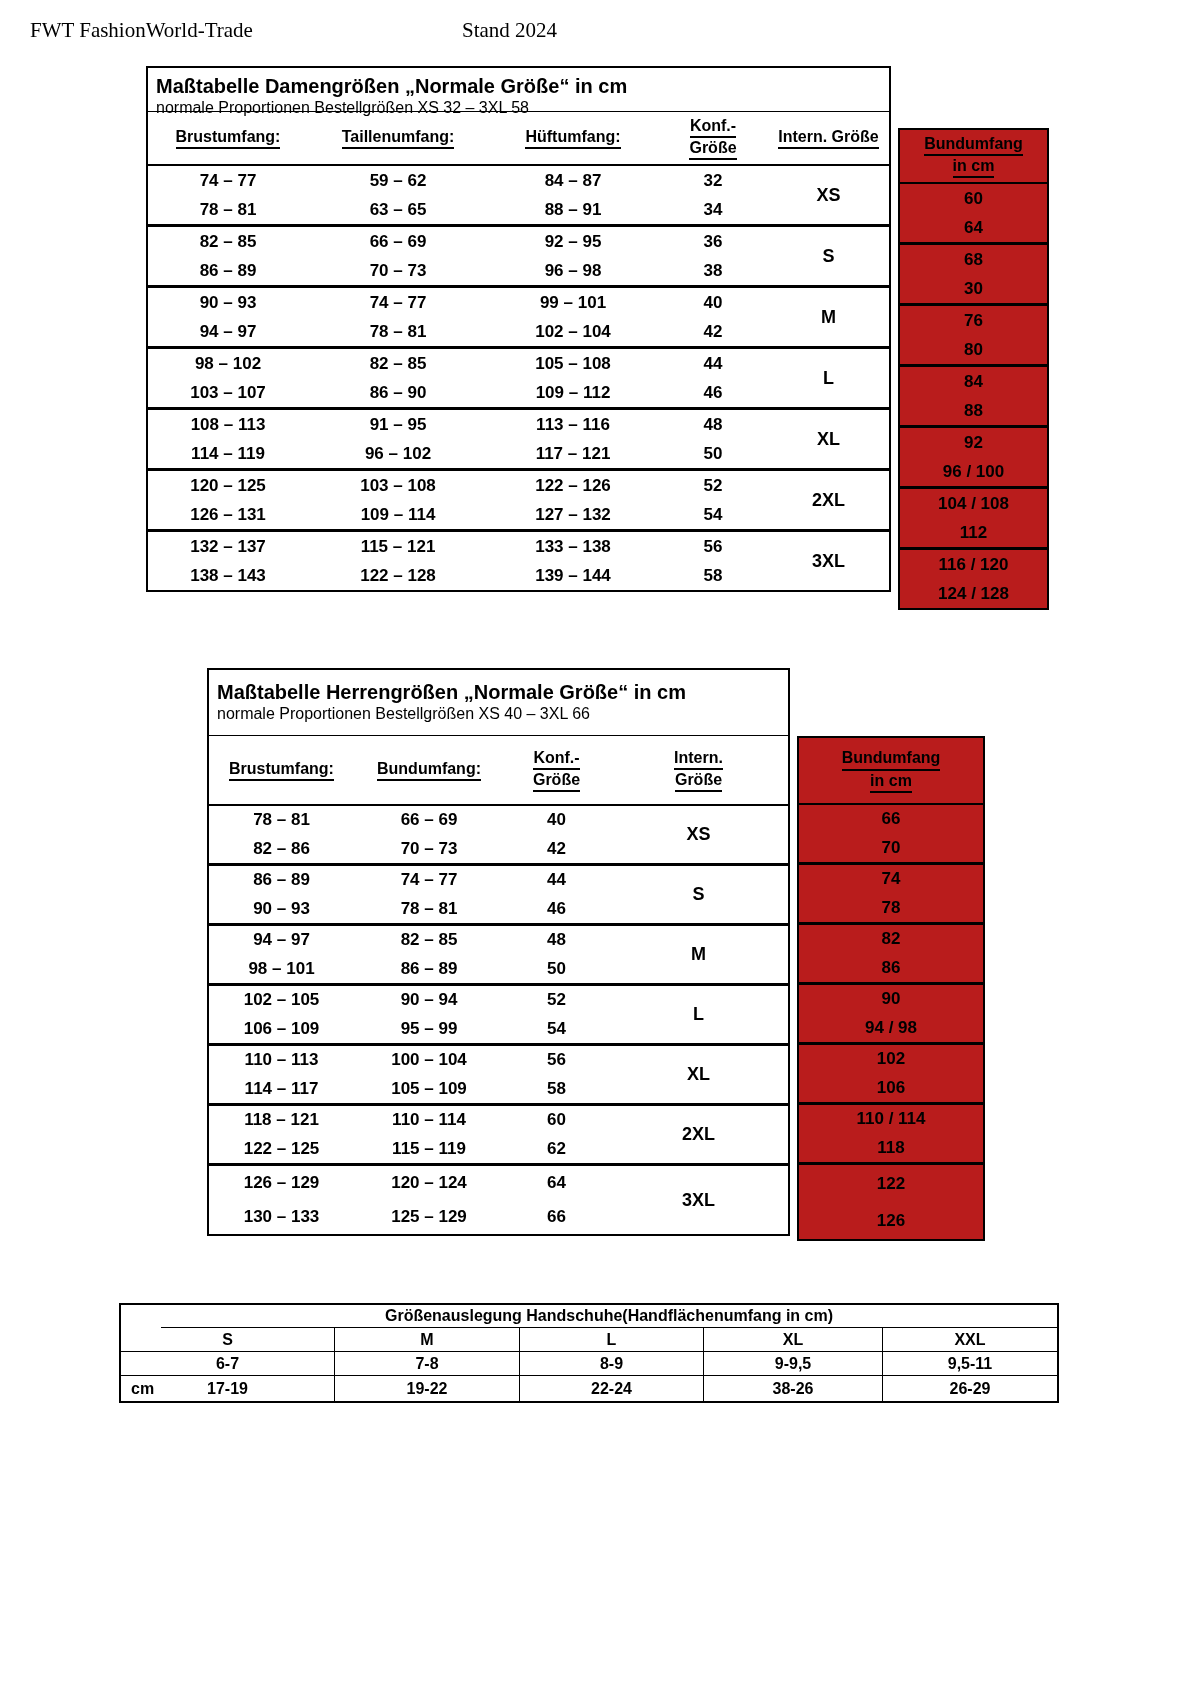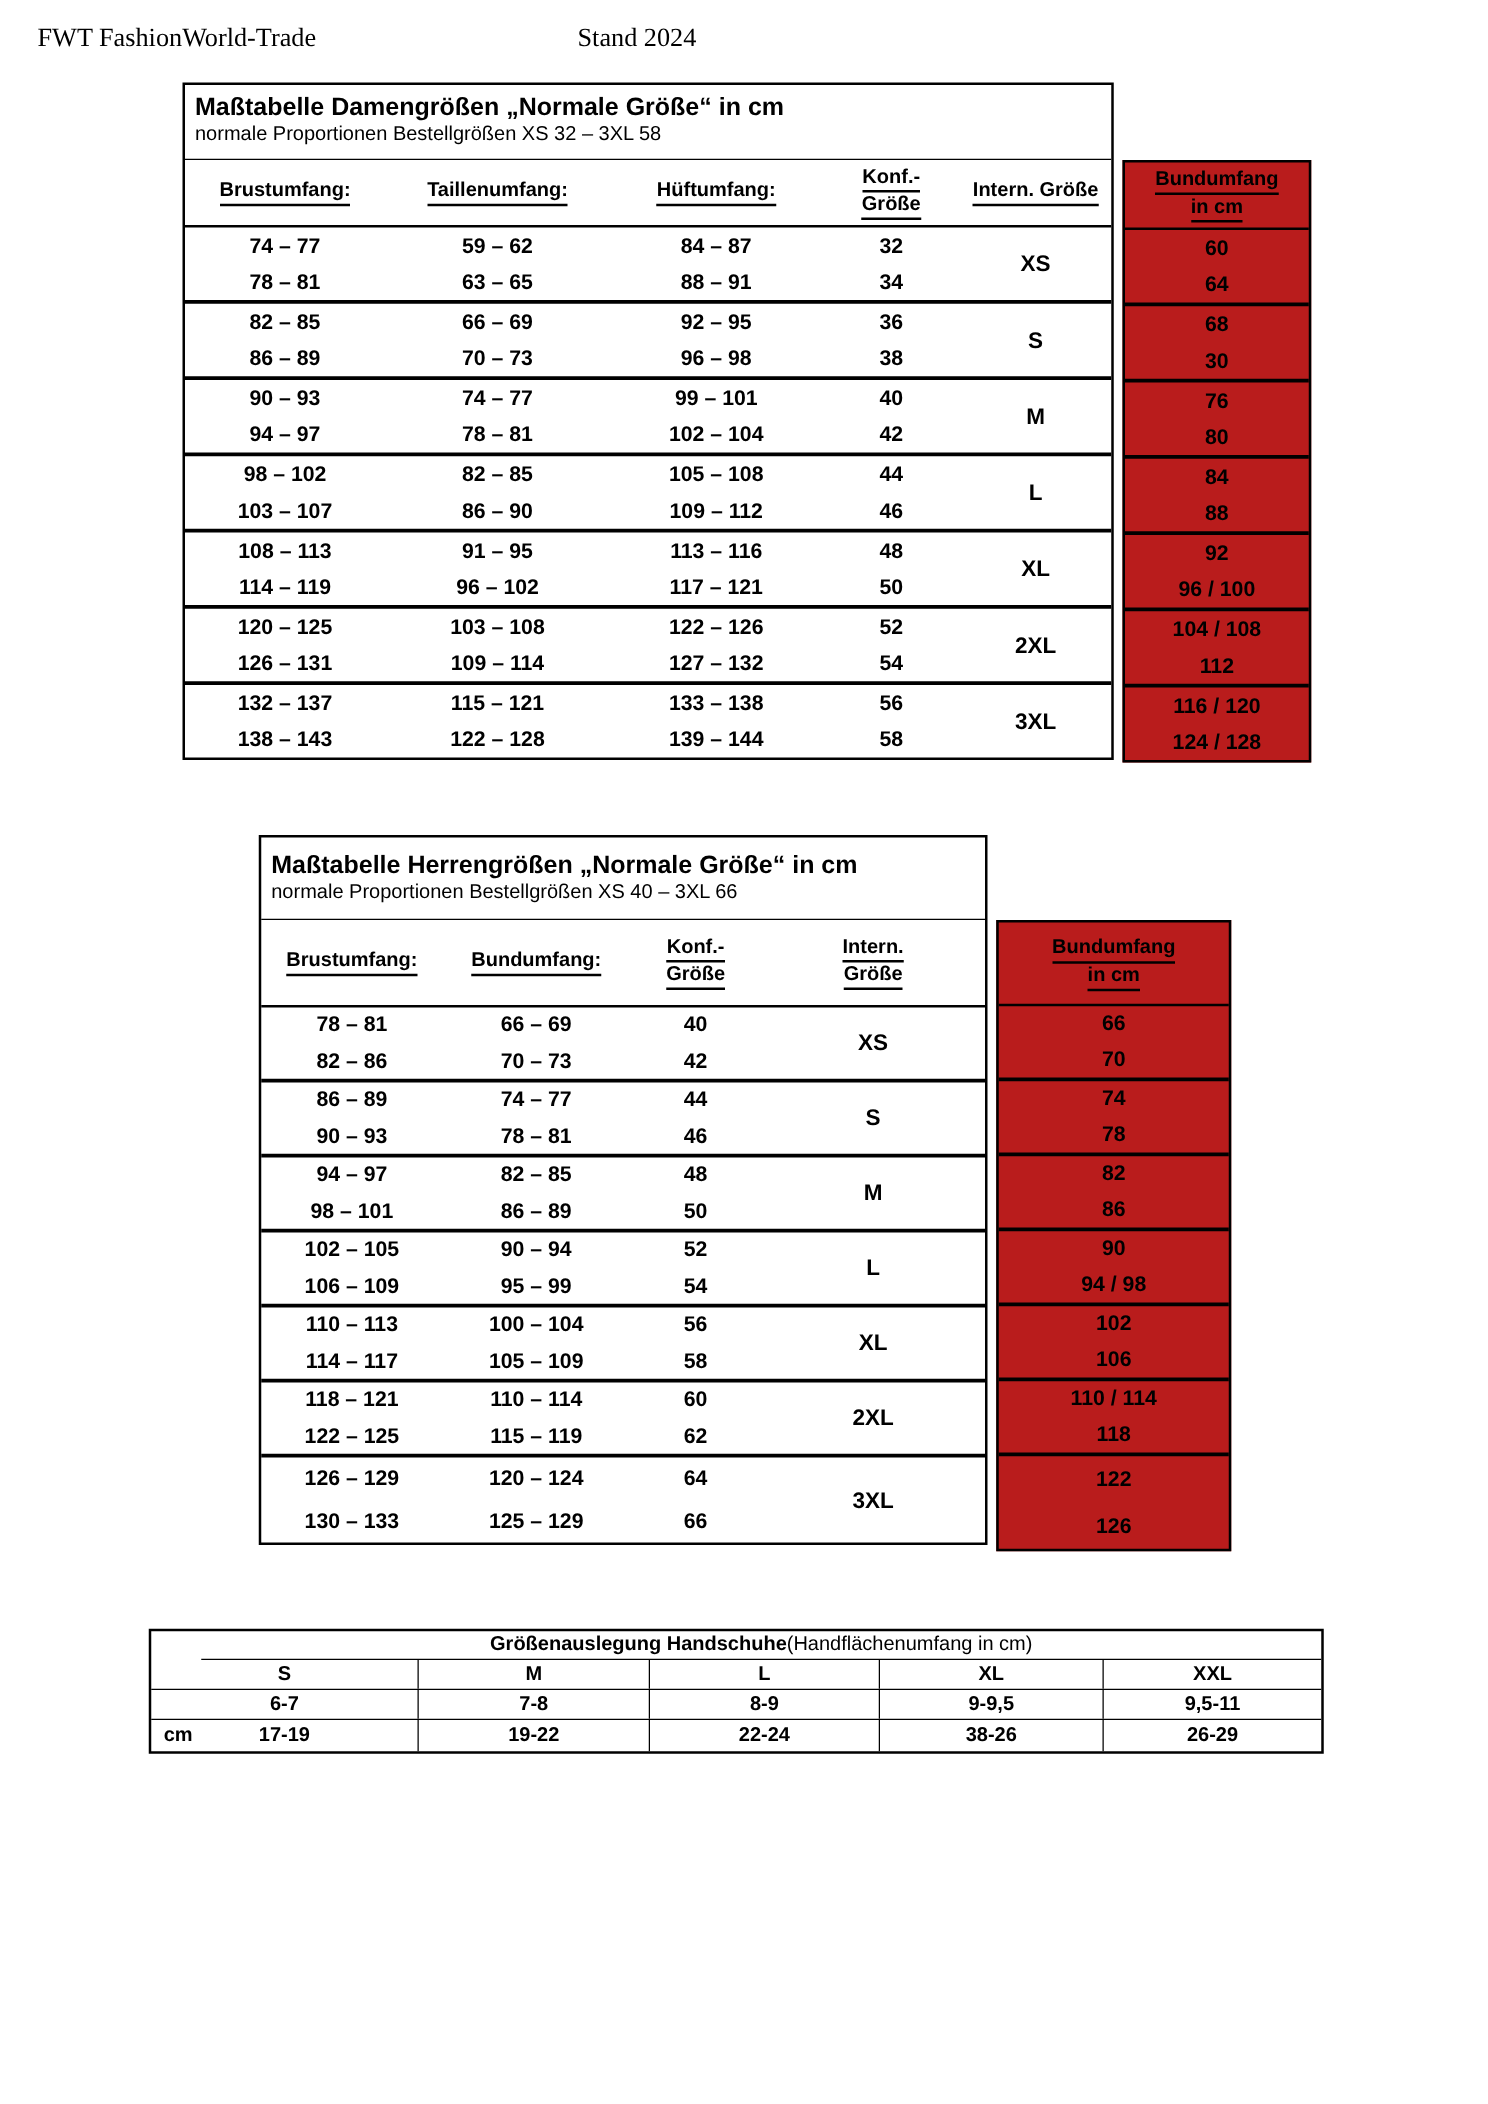--- a/index.html
+++ b/index.html
@@ -15,21 +15,21 @@
 
   .table-wrap { position:absolute; }
   #women { left:146px; top:66px; }
   #men   { left:207px; top:668px; }
 
   .mainbox { border:2px solid #000; background:#fff; }
   #women .mainbox { width:745px; }
   #men   .mainbox { width:583px; }
 
   .titlearea { border-bottom:1px solid #000; padding:6px 10px 4px 8px; }
-  #women .titlearea { height:60px; }
+  #women .titlearea { height:44px; }
   #men   .titlearea { height:66px; padding-top:10px; }
   .t-title { font-size:20px; font-weight:700; line-height:1.2; white-space:nowrap; }
   .t-sub   { font-size:16px; line-height:1.25; white-space:nowrap; }
 
   .headrow { display:flex; align-items:center; border-bottom:2px solid #000; font-weight:700; font-size:16px; text-align:center; }
   #women .headrow { height:54px; }
   #men   .headrow { height:70px; }
   .hcell { display:flex; flex-direction:column; align-items:center; justify-content:center; }
   .u { border-bottom:2px solid #000; padding-bottom:1px; line-height:1.2; white-space:nowrap; }
 
@@ -57,21 +57,21 @@
   .bgroup { display:flex; flex-direction:column; border-bottom:3px solid #000; }
   #women .bgroup { height:61px; }
   #men   .bgroup { height:60px; }
   .bgroup:last-child { border-bottom:none; }
   #women .bgroup:last-child { height:58px; }
   #men   .bgroup:last-child { height:74px; }
 
   
   #gloves { position:absolute; left:119px; top:1303px; width:940px; border:2px solid #000; font-weight:700; background:#fff; }
   .g-title { height:23px; border-bottom:1px solid #000; display:flex; align-items:center; justify-content:center; font-size:16px; white-space:nowrap;margin-left:40px; }
-  .g-title .reg { font-weight:400; }
+  .g-title .reg { font-weight:700; }
   .g-row { display:flex; }
   .g-row.bb { border-bottom:1px solid #000; }
   .g-cell { border-right:1px solid #000; display:flex; align-items:center; justify-content:center; height:23px; font-size:16px; position:relative; white-space:nowrap; }
   .g-cell:last-child { border-right:none; }
   .g-c1{width:214px;} .g-c2{width:185px;} .g-c3{width:184px;} .g-c4{width:179px;} .g-c5{flex:1;}
   .g-row.last .g-cell { height:25px; }
   .cm-label { position:absolute; left:10px; top:50%; transform:translateY(-50%); }
 </style>
 </head>
 <body>

